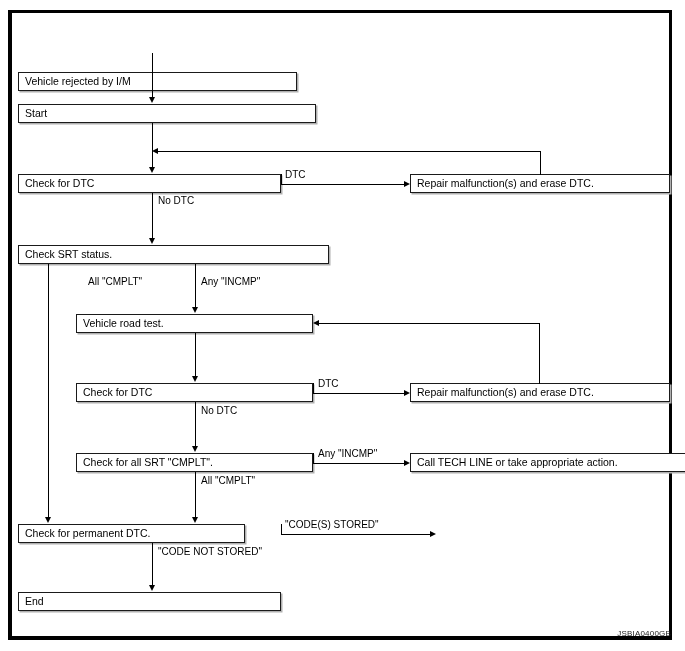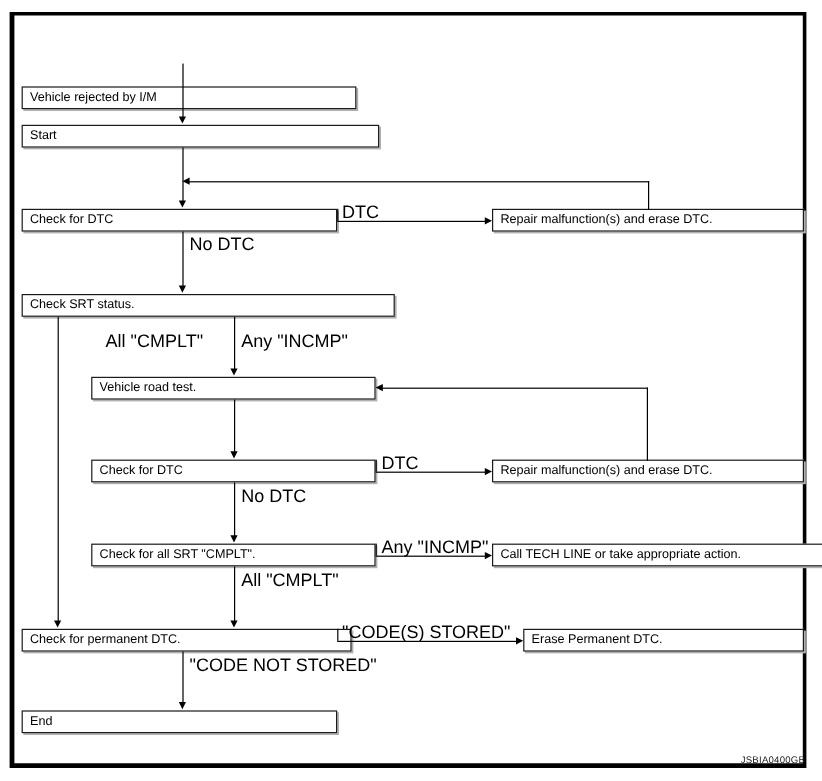--- a/index.html
+++ b/index.html
@@ -43,21 +43,21 @@
     color: #000000;
     line-height: 1;
     white-space: nowrap;
   }
   .node > .node-text {
     padding-left: 6px;
     display: block;
   }
   .edge-label {
     position: absolute;
-    font-size: 15px;
+    font-size: 10px;
     color: #000000;
     white-space: nowrap;
     line-height: 1;
   }
   .ln-v {
     position: absolute;
     width: 1px;
     background: #000000;
   }
   .ln-h {
@@ -137,27 +137,24 @@
   </div>
 
   <div class="node" style="left:76px; top:453px; width:237px;">
     <span class="node-text">Check for all SRT "CMPLT".</span>
   </div>
 
   <div class="node" style="left:410px; top:453px; width:308px;">
     <span class="node-text">Call TECH LINE or take appropriate action.</span>
   </div>
 
-  <div class="node" style="left:18px; top:524px; width:275px;">
+  <div class="node" style="left:18px; top:524px; width:227px;">
     <span class="node-text">Check for permanent DTC.</span>
   </div>
 
-  <div class="node" style="left:436px; top:524px; width:234px;">
-    <span class="node-text">Erase Permanent DTC.</span>
-  </div>
 
   <div class="node" style="left:18px; top:592px; width:263px;">
     <span class="node-text">End</span>
   </div>
 
   <div class="ln-v" style="left:152px; top:53px; height:45px;"></div>
   <div class="arrow arrow-down" style="left:148.5px; top:97px;"></div>
 
   <div class="ln-v" style="left:152px; top:123px; height:45px;"></div>
   <div class="arrow arrow-down" style="left:148.5px; top:167px;"></div>

